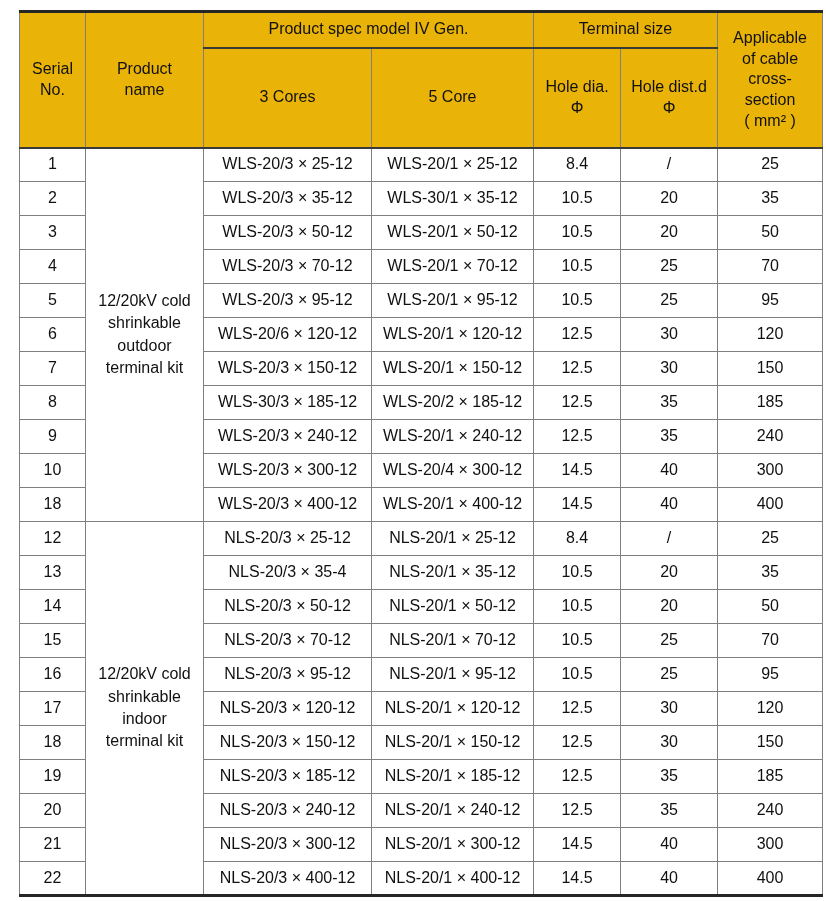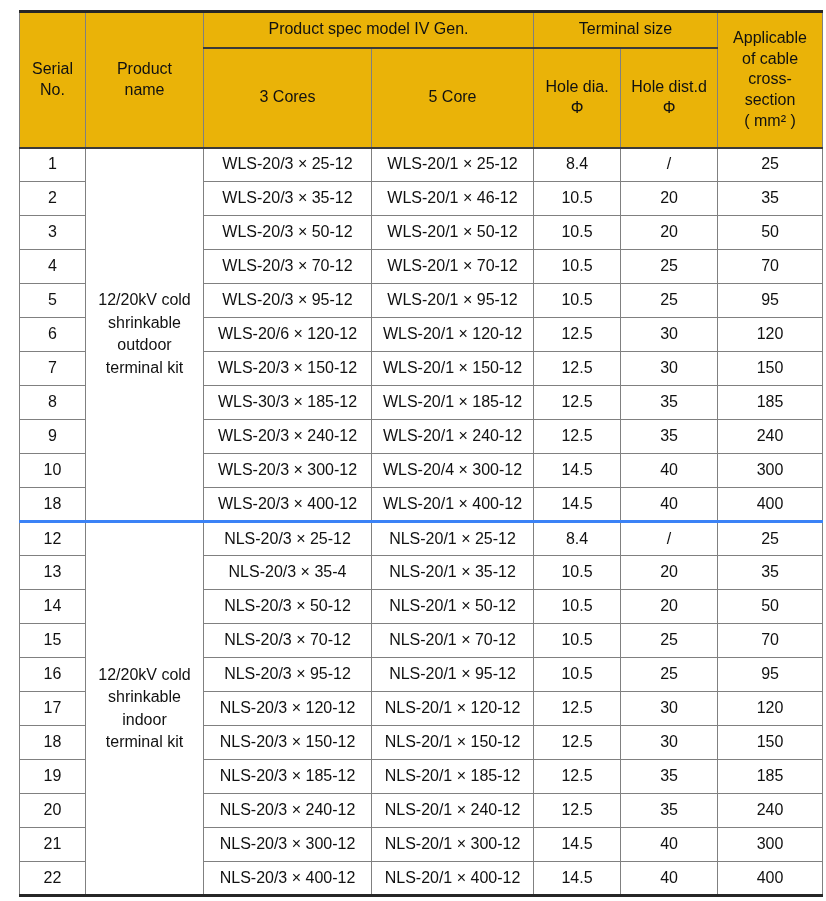--- a/index.html
+++ b/index.html
@@ -36,21 +36,21 @@
     overflow: hidden;
   }
   .spec-table thead th {
     background: #eab308;
   }
   .spec-table thead tr.head-group { height: 36px; }
   .spec-table thead tr.head-sub   { height: 100px; }
   .spec-table thead tr.head-sub th { border-top: 1px solid #6e6e6e; }
   .spec-table thead th { border-bottom: 2px solid #3a3a3a; }
   .spec-table tbody tr { height: 34px; background: #ffffff; }
-  .spec-table tbody tr.section-start > td { border-top: 3px solid #3b82f6; }
+  .spec-table tbody tr.section-start > td { border-top: 1px solid #3b82f6; }
   .spec-table td.product-name-cell { line-height: 1.4; }
 </style>
 </head>
 <body>
 
 <div class="page">
   <table class="spec-table">
     <colgroup>
       <col style="width:66px">
       <col style="width:118px">
@@ -92,21 +92,21 @@
 terminal kit</td>
           <td>WLS-20/3 × 25-12</td>
           <td>WLS-20/1 × 25-12</td>
           <td>8.4</td>
           <td>/</td>
           <td>25</td>
         </tr>
         <tr>
           <td>2</td>
           <td>WLS-20/3 × 35-12</td>
-          <td>WLS-20/1 × 46-12</td>
+          <td>WLS-30/1 × 35-12</td>
           <td>10.5</td>
           <td>20</td>
           <td>35</td>
         </tr>
         <tr>
           <td>3</td>
           <td>WLS-20/3 × 50-12</td>
           <td>WLS-20/1 × 50-12</td>
           <td>10.5</td>
           <td>20</td>
@@ -140,21 +140,21 @@
           <td>7</td>
           <td>WLS-20/3 × 150-12</td>
           <td>WLS-20/1 × 150-12</td>
           <td>12.5</td>
           <td>30</td>
           <td>150</td>
         </tr>
         <tr>
           <td>8</td>
           <td>WLS-30/3 × 185-12</td>
-          <td>WLS-20/1 × 185-12</td>
+          <td>WLS-20/2 × 185-12</td>
           <td>12.5</td>
           <td>35</td>
           <td>185</td>
         </tr>
         <tr>
           <td>9</td>
           <td>WLS-20/3 × 240-12</td>
           <td>WLS-20/1 × 240-12</td>
           <td>12.5</td>
           <td>35</td>

